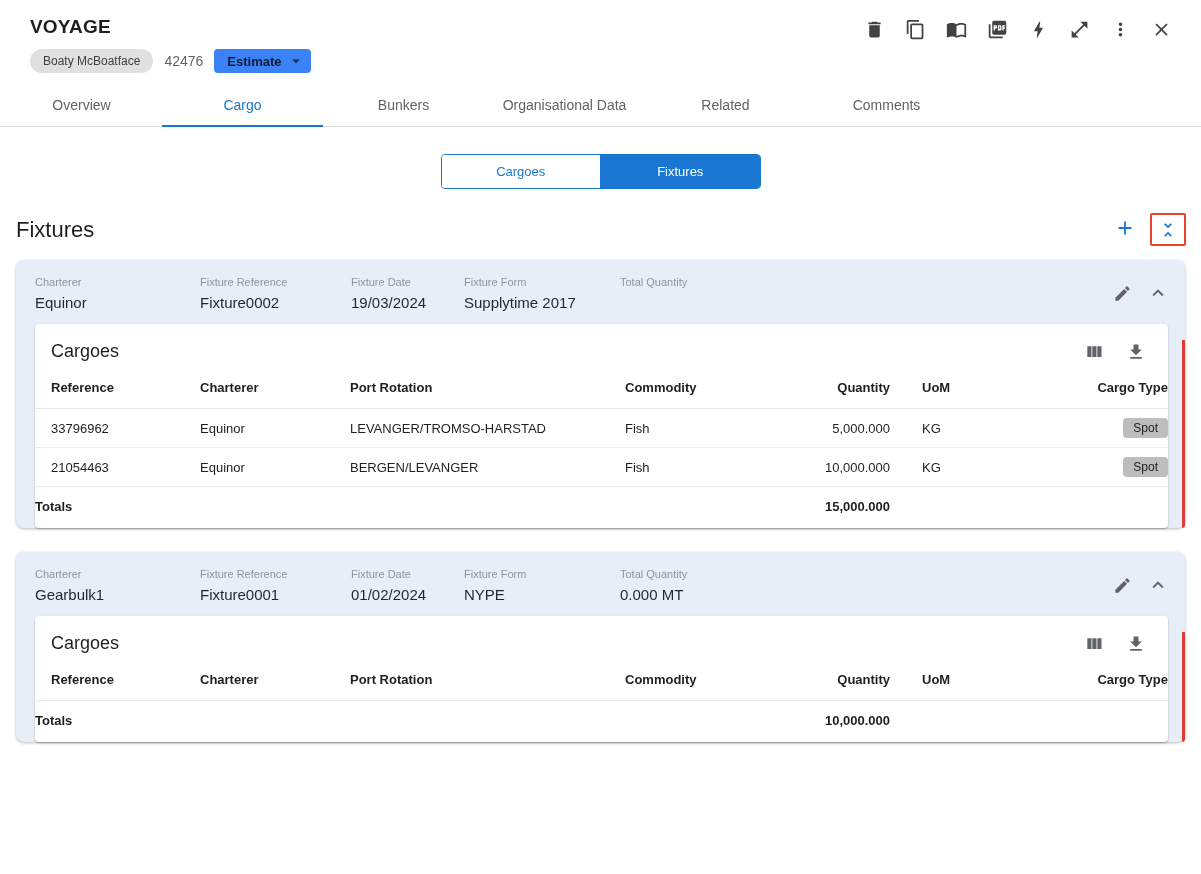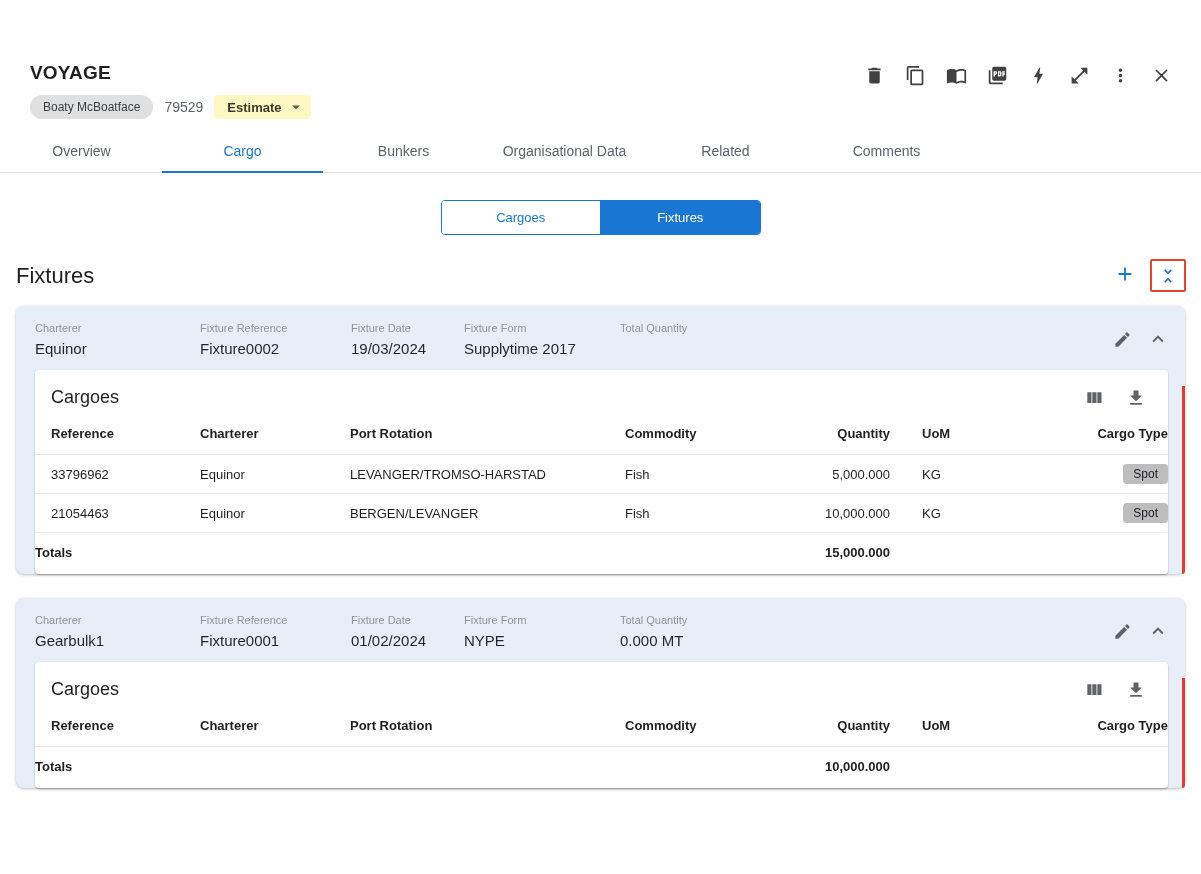--- a/index.html
+++ b/index.html
@@ -3,30 +3,30 @@
 <meta charset="utf-8">
 <style>
   * { box-sizing: border-box; }
   html,body { margin:0; padding:0; }
   body {
     width:1201px; height:874px; overflow:hidden;
     background:#ffffff; color:#202124;
     font-family:"Liberation Sans", sans-serif;
   }
   
-  .titlebar { display:flex; justify-content:space-between; align-items:flex-start; padding:16px 28px 0 30px;margin-top:46px; }
+  .titlebar { display:flex; justify-content:space-between; align-items:flex-start; padding:16px 28px 0 30px; }
   .page-title { margin:0; font-size:19px; font-weight:700; letter-spacing:.2px; color:#1f1f1f; }
   .toolbar { display:flex; align-items:center; gap:17px; padding-top:1px; }
   .tool-btn { width:24px; height:24px; display:flex; align-items:center; justify-content:center; background:none; border:none; padding:0; cursor:pointer; }
   .tool-btn svg { width:21px; height:21px; fill:#424242; }
   
   .meta-row { display:flex; align-items:center; gap:11px; padding:8px 30px 0 30px; }
   .vessel-chip { background:#e0e0e0; border-radius:16px; padding:5px 13px; font-size:12px; color:#3c4043; }
   .voyage-num { font-size:14px; color:#5f6368; }
-  .estimate-btn { display:flex; align-items:center; gap:5px; background:#fef9c3; border:none; border-radius:4px;
+  .estimate-btn { display:flex; align-items:center; gap:5px; background:#3b82f6; border:none; border-radius:4px;
                   padding:4px 6px 4px 13px; font-size:13px; font-weight:700; color:rgba(0,0,0,.78);
                   cursor:pointer; font-family:inherit; height:24px; }
   .estimate-btn svg { width:18px; height:18px; fill:rgba(0,0,0,.65); }
   
   .tabs { display:flex; margin-top:13px; border-bottom:1px solid #e0e0e0; padding-left:1px; }
   .tab { width:161px; text-align:center; padding:11px 0 13px; font-size:14px; color:#5f6368; cursor:pointer; position:relative; }
   .tab.active { color:#1976d2; font-weight:500; }
   .tab.active::after { content:""; position:absolute; left:0; right:0; bottom:-1px; height:2px; background:#1976d2; }
   
   .view-toggle { display:flex; width:320px; margin:27px auto 0; border:1px solid #1976d2; border-radius:4px; overflow:hidden; }
@@ -116,21 +116,21 @@
     <button class="tool-btn">
       <svg viewBox="0 0 24 24">
           <path d="M19 6.41 17.59 5 12 10.59 6.41 5 5 6.41 10.59 12 5 17.59 6.41 19 12 13.41 17.59 19 19 17.59 13.41 12z"></path>
         </svg>
     </button>
   </div>
 </div>
 
 <div class="meta-row">
   <span class="vessel-chip">Boaty McBoatface</span>
-  <span class="voyage-num">79529</span>
+  <span class="voyage-num">42476</span>
   <button class="estimate-btn">
     <span>Estimate</span>
     <svg viewBox="0 0 24 24">
         <path d="M7 10l5 5 5-5z"></path>
       </svg>
   </button>
 </div>
 
 <nav class="tabs">
   <div class="tab">Overview</div>

